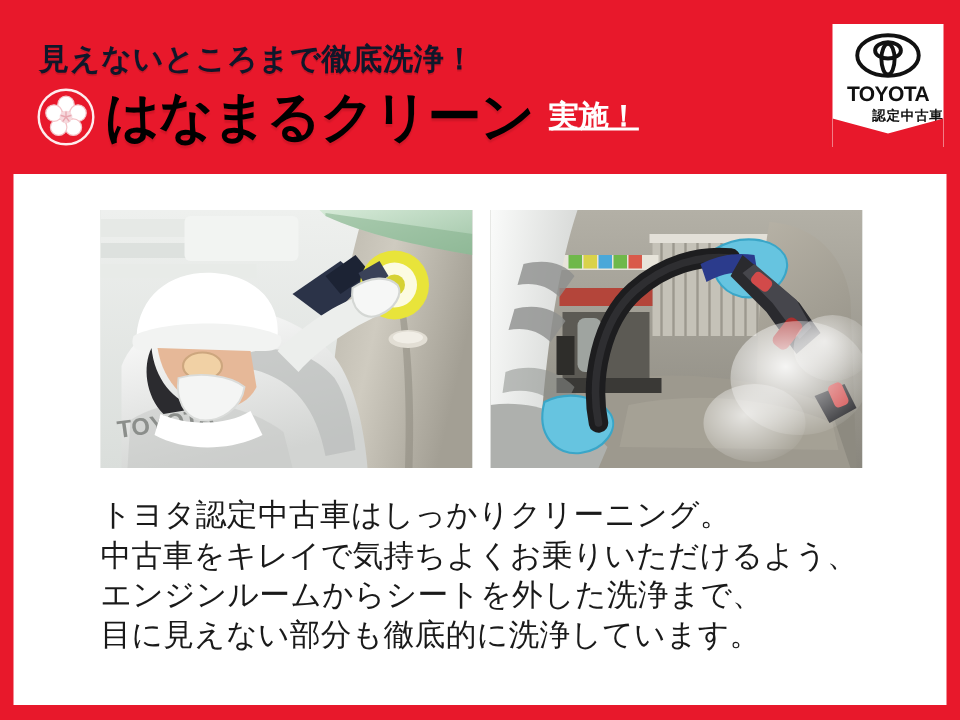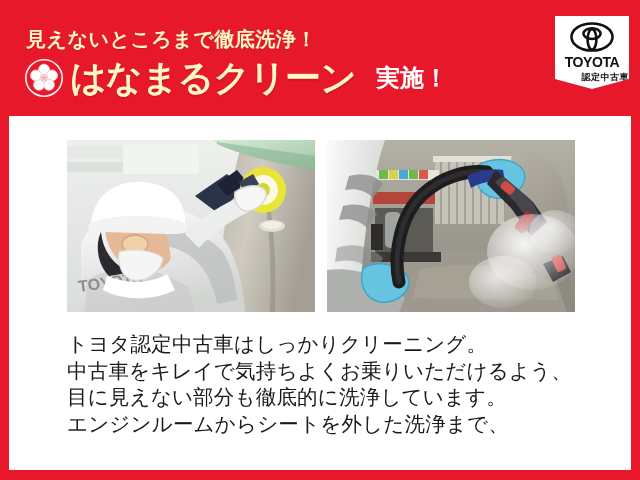--- a/index.html
+++ b/index.html
@@ -30,21 +30,21 @@
     width: 640px;
     height: 114px;
     background: #e8182b;
     overflow: hidden;
   }
 
   .headline {
     position: absolute;
     left: 26px;
     top: 26px;
-    color: #fef9c3;
+    color: #0f172a;
     font-size: 20px;
     font-weight: bold;
     letter-spacing: 0.5px;
     white-space: nowrap;
     text-shadow: 0 1px 0 rgba(0,0,0,0.12);
   }
 
   .logo-row {
     position: absolute;
     left: 24px;
@@ -56,38 +56,39 @@
 
   .flower-badge {
     position: relative;
     width: 40px;
     height: 40px;
     flex: 0 0 40px;
     margin-right: 6px;
   }
 
   .brand-logo {
-    color: #fef9c3;
+    color: #000000;
     font-size: 36px;
     font-weight: bold;
     letter-spacing: -1px;
     line-height: 40px;
     white-space: nowrap;
     position: relative;
     text-shadow: 0 2px 1px rgba(0,0,0,0.10);
   }
 
   .brand-suffix {
     color: #ffffff;
-    font-size: 24px;
+    font-size: 20px;
     font-weight: bold;
     line-height: 40px;
-    margin-left: 20px;
+    margin-left: 10px;
     white-space: nowrap;
     letter-spacing: 0px;
+    text-decoration: underline;
   }
 
   
   .toyota-badge {
     position: absolute;
     right: 9px;
     top: 14px;
     width: 78px;
     height: 86px;
     background: #e8182b;
@@ -416,20 +417,20 @@
             <ellipse cx="176" cy="142" rx="34" ry="26" fill="url(#steamG)" opacity="0.8"></ellipse>
             <ellipse cx="228" cy="92" rx="26" ry="22" fill="url(#steamG)" opacity="0.75"></ellipse>
           </svg>
         </div>
 
       </div>
 
       <div class="copy">
         <div class="copy-line">トヨタ認定中古車はしっかりクリーニング。</div>
         <div class="copy-line">中古車をキレイで気持ちよくお乗りいただけるよう、</div>
+        <div class="copy-line">エンジンルームからシートを外した洗浄まで、</div>
         <div class="copy-line">目に見えない部分も徹底的に洗浄しています。</div>
-        <div class="copy-line">エンジンルームからシートを外した洗浄まで、</div>
       </div>
 
     </div>
   </div>
 
 </div>
 
 </body></html>

